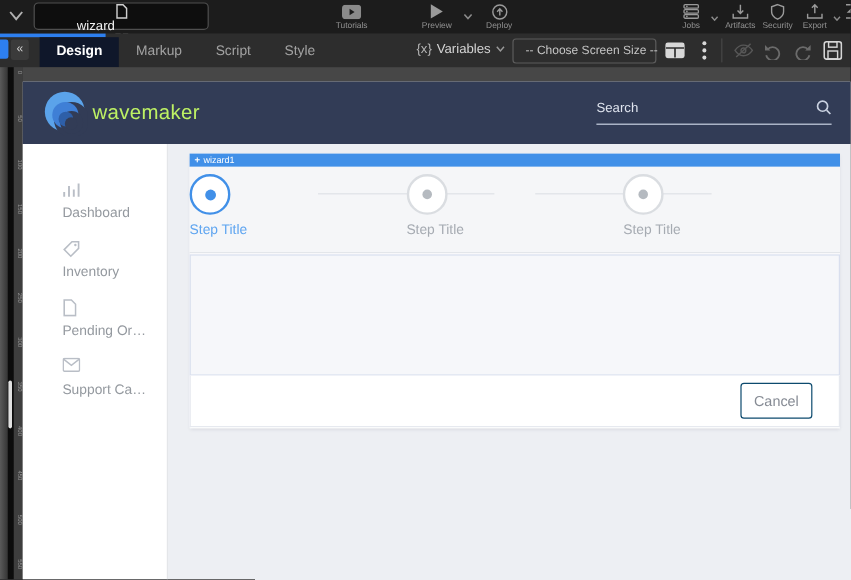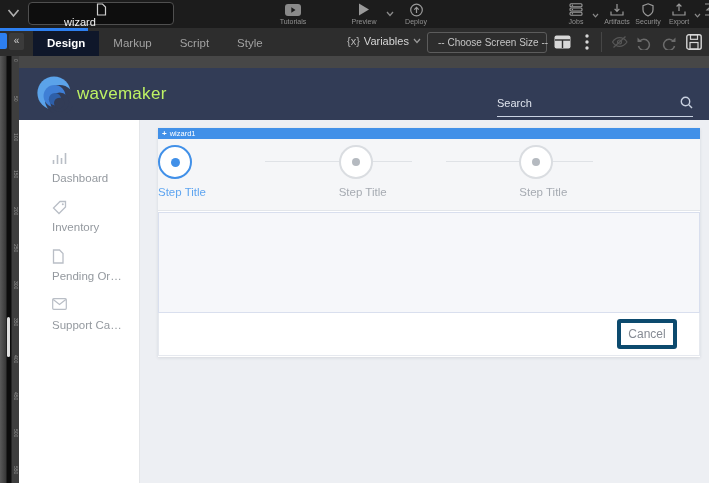--- a/index.html
+++ b/index.html
@@ -56,21 +56,21 @@
     font-size:5px; color:#949494; writing-mode:vertical-rl; line-height:7px;
   }
   .ruler-thumb { position:absolute; left:7px; top:261px; width:3px; height:40px; background:#e0e0e0; border-radius:2px; cursor:grab; }
   .canvas-top-strip { position:absolute; left:19px; top:56px; width:690px; height:12px; background:#474747; }
   
   .page { position:absolute; left:19px; top:68px; width:690px; height:415px; background:#ffffff; }
   .app-header { position:relative; width:100%; height:52px; background:#323c56; }
   .logo { position:absolute; left:16px; top:7px; display:flex; align-items:center; cursor:pointer; }
   .logo-text { color:#bef264; font-size:17px; margin-left:4px; letter-spacing:0.3px; }
   .search-wrap {
-    position:absolute; right:16px; top:28px; width:196px;
+    position:absolute; right:16px; top:15px; width:196px;
     border-bottom:1px solid #c9d2e2; display:flex; align-items:center; padding-bottom:7px;
   }
   .search-wrap input {
     flex:1; background:transparent; border:none; outline:none;
     color:#e8ecf4; font-size:11px; font-family:inherit;
   }
   .search-wrap input::placeholder { color:#dfe4ee; opacity:1; }
   .app-body { position:absolute; left:0; top:52px; width:690px; height:363px; display:flex; }
   .nav-sidebar { width:121px; height:100%; background:#fff; border-right:1px solid #e4e6e9; padding:31px 0 0 33px; }
   .nav-item { margin-bottom:16px; cursor:pointer; }
@@ -103,21 +103,21 @@
   .step-col.active .step-title { color:#5fa5f0; }
   .step-line { position:absolute; top:22px; height:1px; background:#dfe2e6; z-index:0; }
   .line-1 { left:calc(16.667% + 17px); width:calc(33.333% - 34px); }
   .line-2 { left:calc(50% + 17px); width:calc(33.333% - 34px); }
   .wizard-body { height:101px; margin-top:1px; background:#f6f7fa; border:1px solid #d9dfee; }
   .wizard-footer {
     height:43px; background:#fff; display:flex; align-items:center; justify-content:flex-end;
     padding-right:22px; gap:8px; border:1px solid #e6e9ef; border-top:none;
   }
   .btn-cancel {
-    width:60px; height:30px; background:#fff; border:4px solid #0c4a6e; border-radius:3px;
+    width:60px; height:30px; background:#fff; border:1px solid #0c4a6e; border-radius:3px;
     color:#868b94; font-size:12px; font-family:inherit; cursor:pointer;
   }
   .btn-next {
     width:64px; height:30px; background:#3a4361; border:2px solid #5068cf; border-radius:3px;
     color:#ffffff; font-size:12px; font-weight:bold; font-family:inherit; cursor:pointer;
     display:flex; align-items:center; justify-content:center; gap:4px;
   }
   svg { display:block; }
 </style>
 </head>

